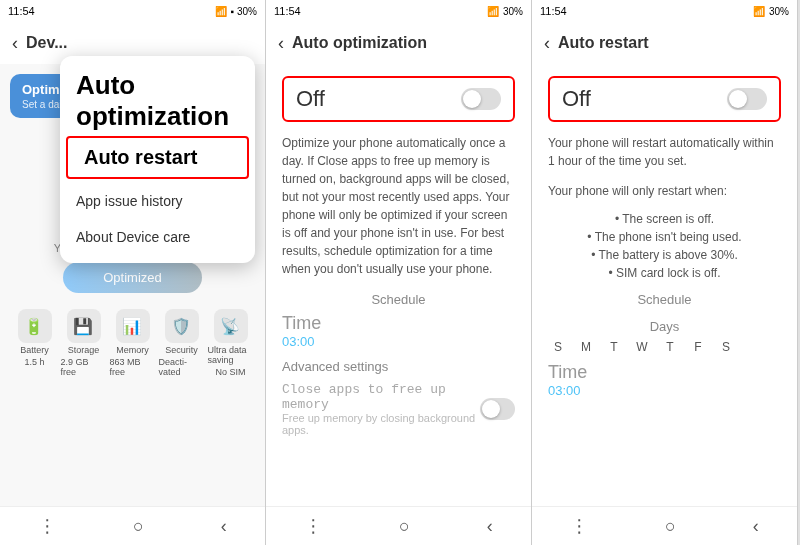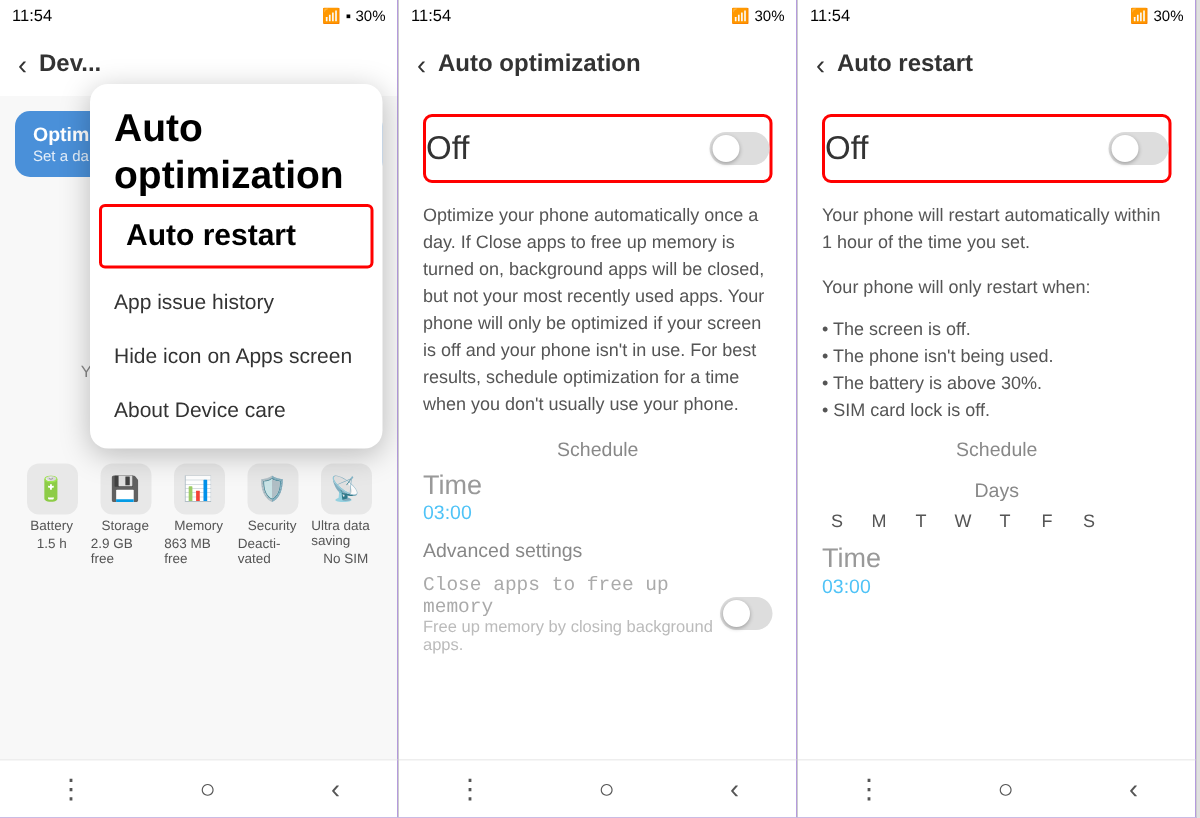--- a/index.html
+++ b/index.html
@@ -7,21 +7,21 @@
       width: 800px;
       height: 545px;
       font-family: 'Segoe UI', sans-serif;
       background: #e0e0e0;
       display: flex;
       overflow: hidden;
     }
     .phone-panel {
       width: 266px;
       height: 545px;
-      background: #6d28d9;
+      background: #7f1d1d;
       border-right: 1px solid #ccc;
       display: flex;
       flex-direction: column;
       position: relative;
       overflow: hidden;
     }
     .status-bar {
       display: flex;
       justify-content: space-between;
       align-items: center;
@@ -162,21 +162,21 @@
       padding: 12px 16px;
       overflow-y: auto;
       background: #fff;
     }
     .toggle-row {
       display: flex;
       align-items: center;
       justify-content: space-between;
       border: 2px solid #f00;
       border-radius: 6px;
-      padding: 8px 0;
+      padding: 8px 12px;
       margin-bottom: 12px;
     }
     .toggle-label { font-size: 22px; color: #333; font-weight: 400; }
     .toggle-switch {
       width: 40px;
       height: 22px;
       border-radius: 11px;
       background: #ddd;
       position: relative;
       cursor: pointer;
@@ -209,21 +209,21 @@
     .setting-row-sub { font-size: 11px; color: #bbb; }
 
     
     .panel3-content {
       flex: 1;
       padding: 12px 16px;
       overflow-y: auto;
       background: #fff;
     }
     .restart-desc { font-size: 12px; color: #555; line-height: 1.5; margin-bottom: 12px; }
-    .bullet-list { margin-bottom: 12px; }
+    .bullet-list { margin-bottom: 12px; text-align: center; }
     .bullet-item { font-size: 12px; color: #555; margin-bottom: 4px; }
     .days-row {
       display: flex;
       gap: 8px;
       margin-bottom: 8px;
     }
     .day-label { font-size: 12px; color: #555; width: 20px; text-align: center; }
 
     .dropdown-border-box {
       border: 2px solid #f00;
@@ -296,21 +296,20 @@
     <span class="bottom-nav-item">○</span>
     <span class="bottom-nav-item">‹</span>
   </div>
 
   <div class="dropdown-overlay">
     <div class="dropdown-title-large">Auto optimization</div>
     <div class="dropdown-border-box">
       <div class="dropdown-section-title" style="border: none; padding: 4px 8px; font-size: 20px; font-weight: bold;">Auto restart</div>
     </div>
     <div class="dropdown-item">App issue history</div>
-    <div class="dropdown-item">Hide icon on Apps screen</div>
     <div class="dropdown-item">About Device care</div>
   </div>
 </div>
 
 <div class="phone-panel">
   <div class="status-bar">
     <span>11:54</span>
     <div class="status-icons">
       <span>📶</span>
       <span>30%</span>

